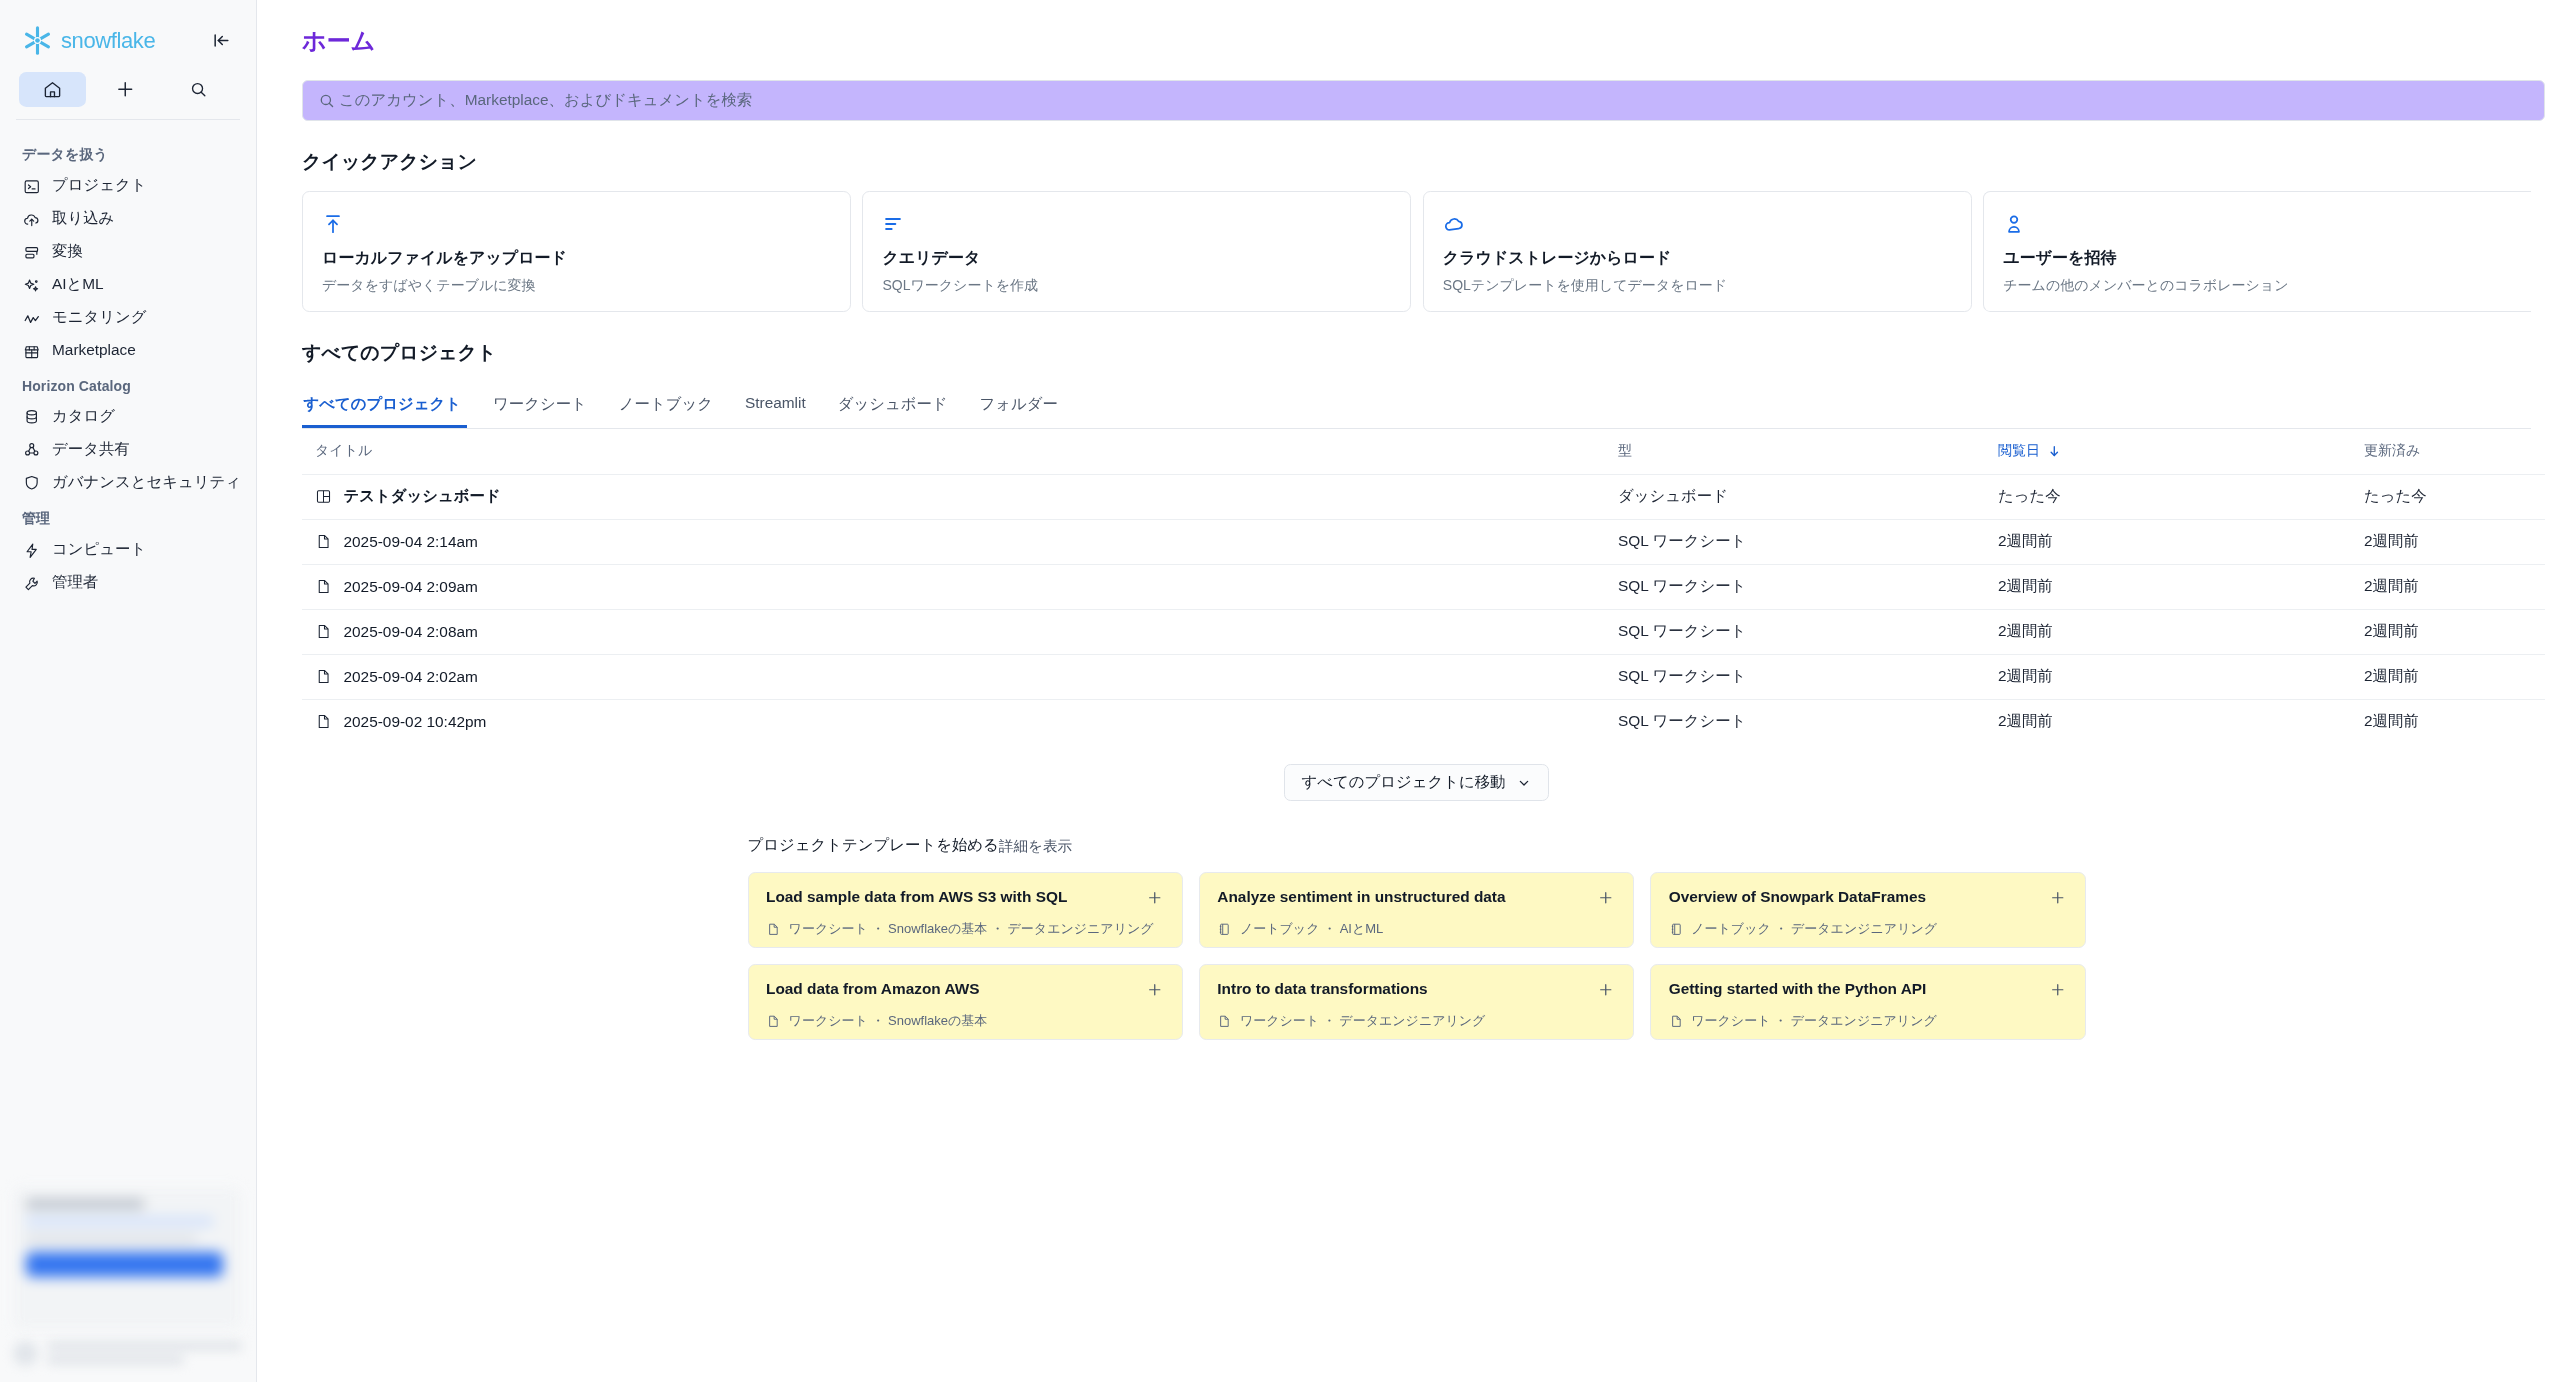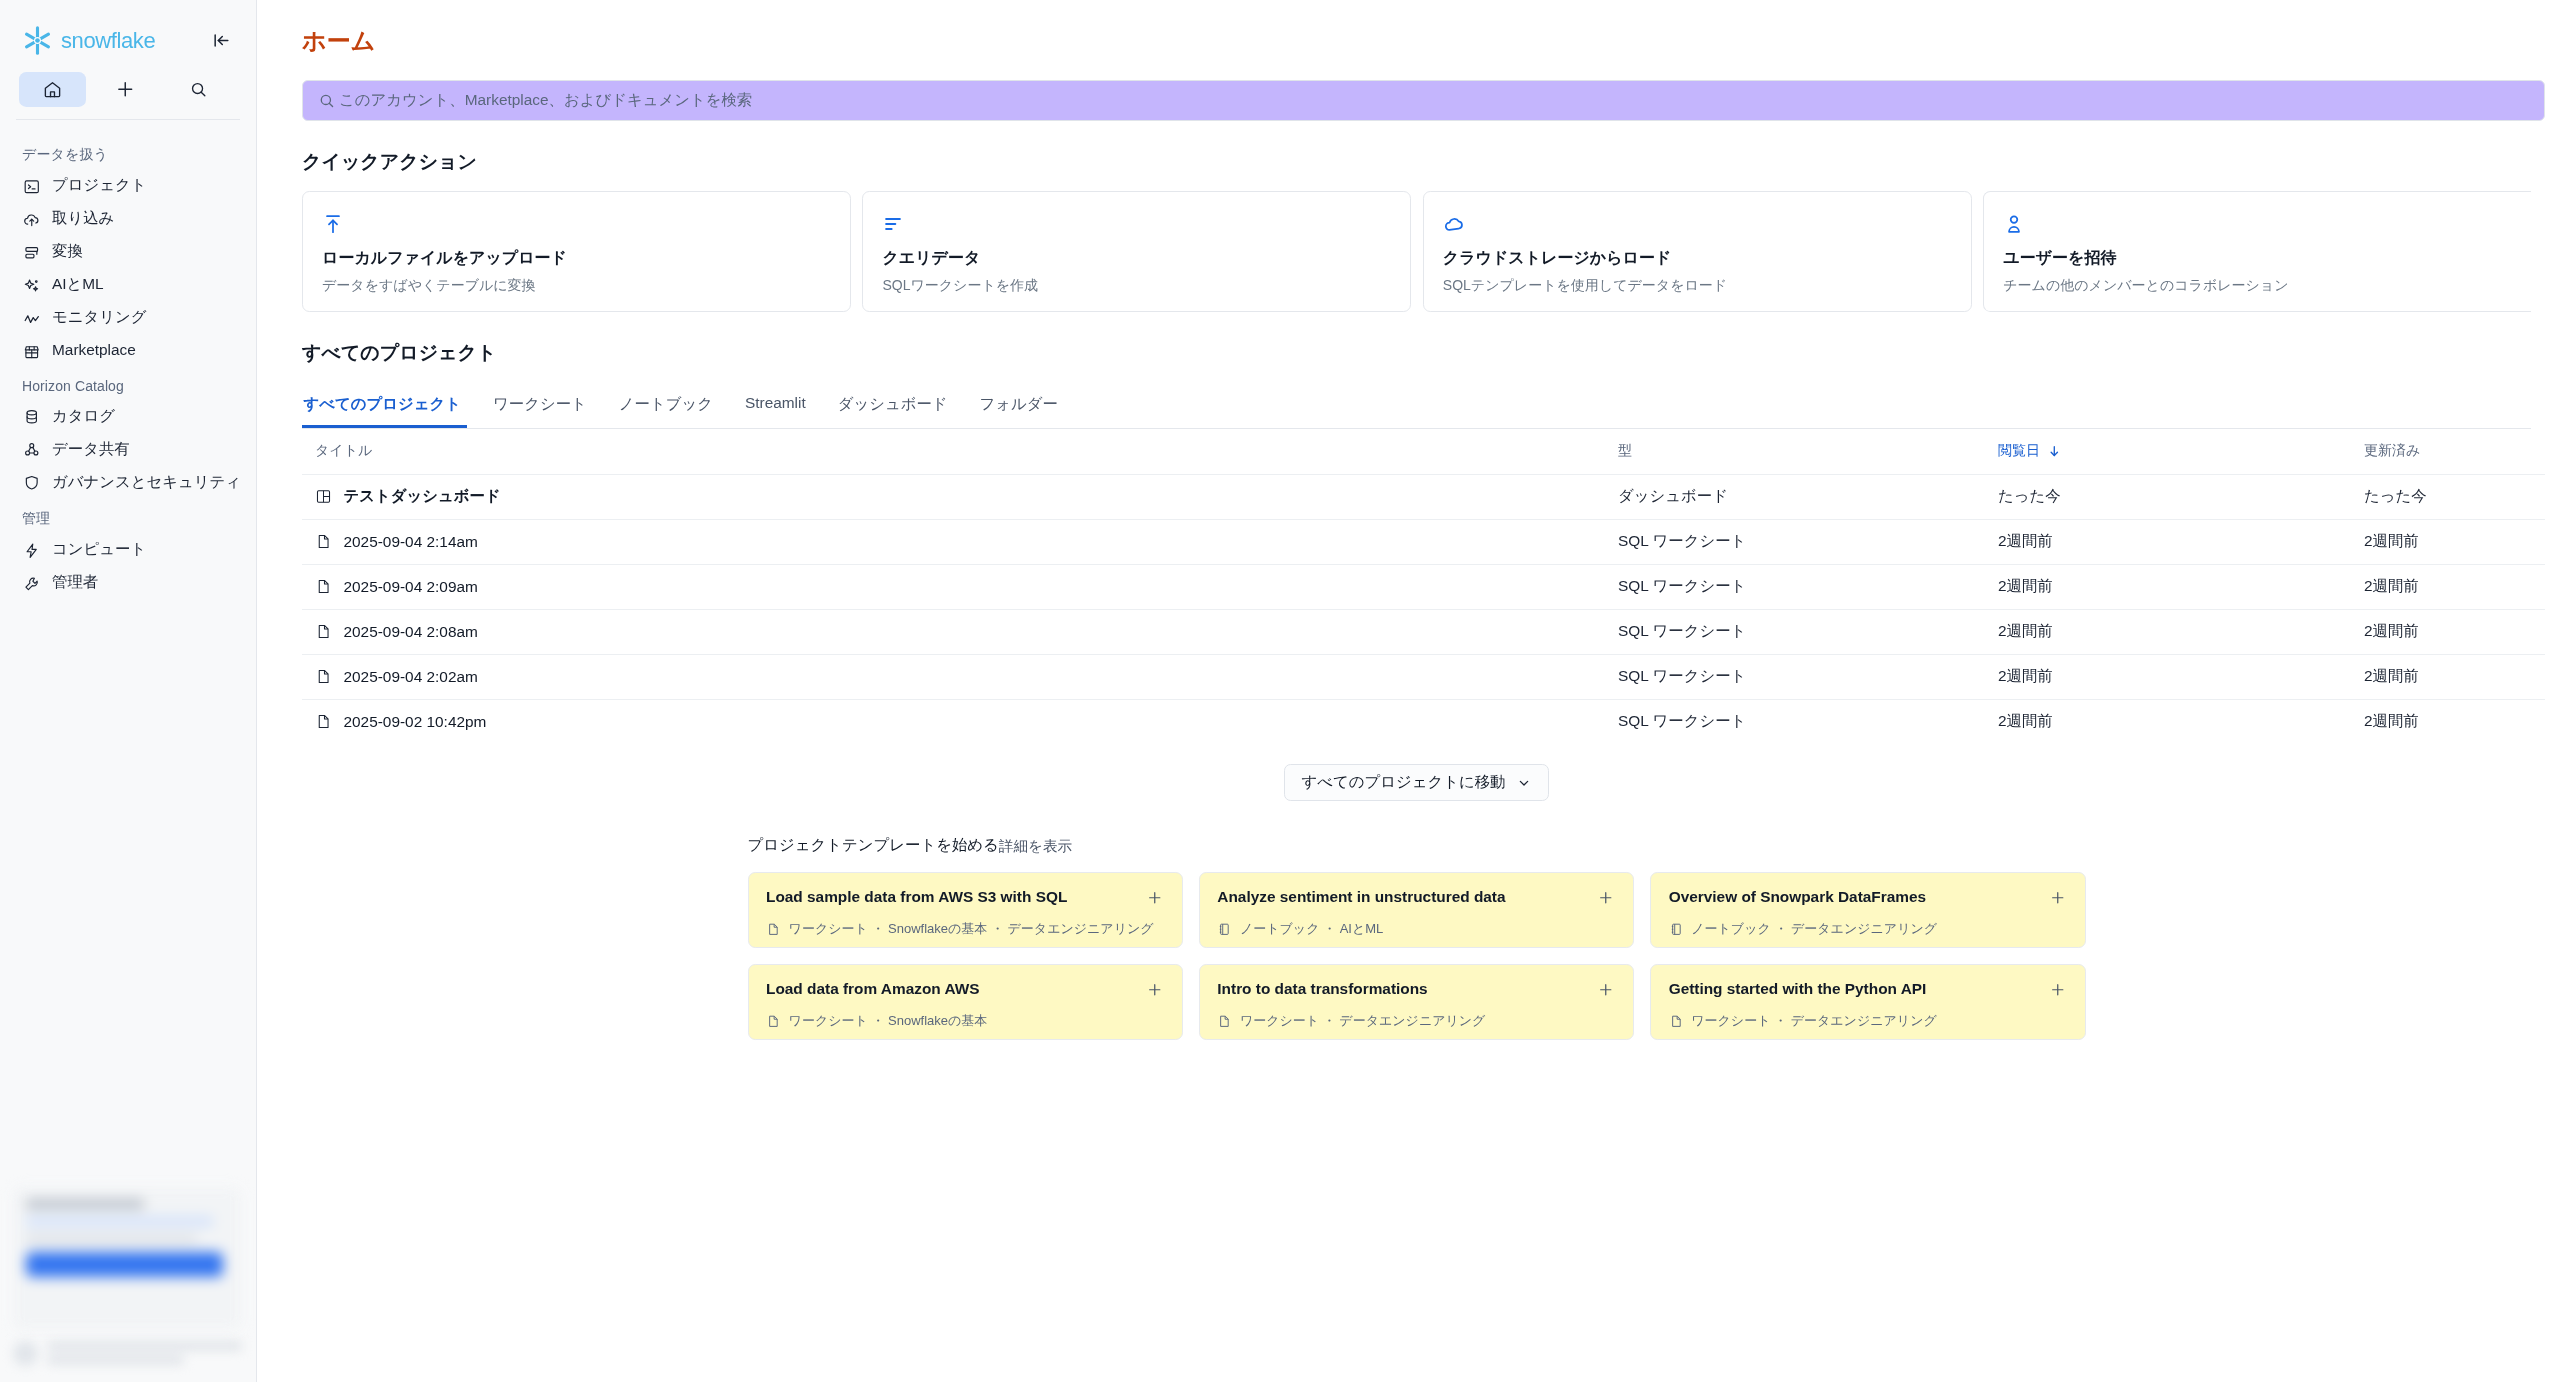--- a/index.html
+++ b/index.html
@@ -27,21 +27,21 @@
   .brand-word { font-size: 22px; color: #49b6e8; font-weight: 400; letter-spacing: -0.4px; line-height: 1; }
   .collapse-btn { width: 25px; height: 25px; display: flex; align-items: center; justify-content: center; cursor: pointer; }
 
   .sb-actions { display: flex; align-items: center; gap: 5.8px; padding: 16px 19px 11.7px 19px; }
   .sb-act { width: 67px; height: 35px; border-radius: 7.3px; display: flex; align-items: center; justify-content: center; cursor: pointer; }
   .sb-act.active { background: #d7e5fb; }
   .sb-divider { height: 0.7px; background: #e4e7ec; margin: 0 16px; }
 
   .sb-nav { padding: 16px 0 0 0; flex: 0 0 auto; }
   .sb-group-title {
-    font-size: 14px; font-weight: 400; color: #5a677d;
+    font-size: 14px; font-weight: 700; color: #5a677d;
     padding: 10.2px 22px 6.6px 22px; letter-spacing: 0.1px;
   }
   .sb-item {
     display: flex; align-items: flex-start; gap: 11px;
     padding: 6.6px 22px; height: 33px; cursor: pointer;
     color: #1c2433; font-size: 15.4px; line-height: 1;
   }
   .sb-item .ico { width: 19px; height: 19px; flex: 0 0 19px; display: flex; align-items: center; justify-content: center; }
   .sb-item .lbl { white-space: nowrap; }
 
@@ -61,21 +61,21 @@
   .pl.cta { background: #2a6ff0; height: 25px; border-radius: 5.8px; width: 97%; }
   .sb-footrow { display: flex; align-items: center; gap: 8.8px; margin-top: 10.2px; filter: blur(5.1px); }
   .sb-avatar { width: 25px; height: 25px; border-radius: 50%; background: #e1e5ea; flex: 0 0 25px; }
   .sb-footlines { flex: 1; display: flex; flex-direction: column; gap: 5.8px; }
   .sb-footlines .pl { height: 8px; background: #dde1e6; }
 
   
   .main { flex: 1; height: 100%; overflow: hidden; padding: 0 0 0 0; background: #fff; }
   .main-inner { padding: 25px 45px 0 45px; }
 
-  .page-title { font-size: 24px; font-weight: 700; color: #c2410c; letter-spacing: 0.1px; }
+  .page-title { font-size: 24px; font-weight: 700; color: #6d28d9; letter-spacing: 0.1px; }
 
   .searchbar {
     margin-top: 23.4px; height: 41px; border: 0.7px solid #e0e4ea; border-radius: 5.8px;
     background: #c4b5fd; display: flex; align-items: center; gap: 4px; padding: 0 14.6px;
     width: 2243px; cursor: text;
   }
   .searchbar .ph { font-size: 15.4px; color: #5a677d; }
 
   .section-title { font-size: 19px; font-weight: 700; color: #121a27; margin-top: 28px; }
 

